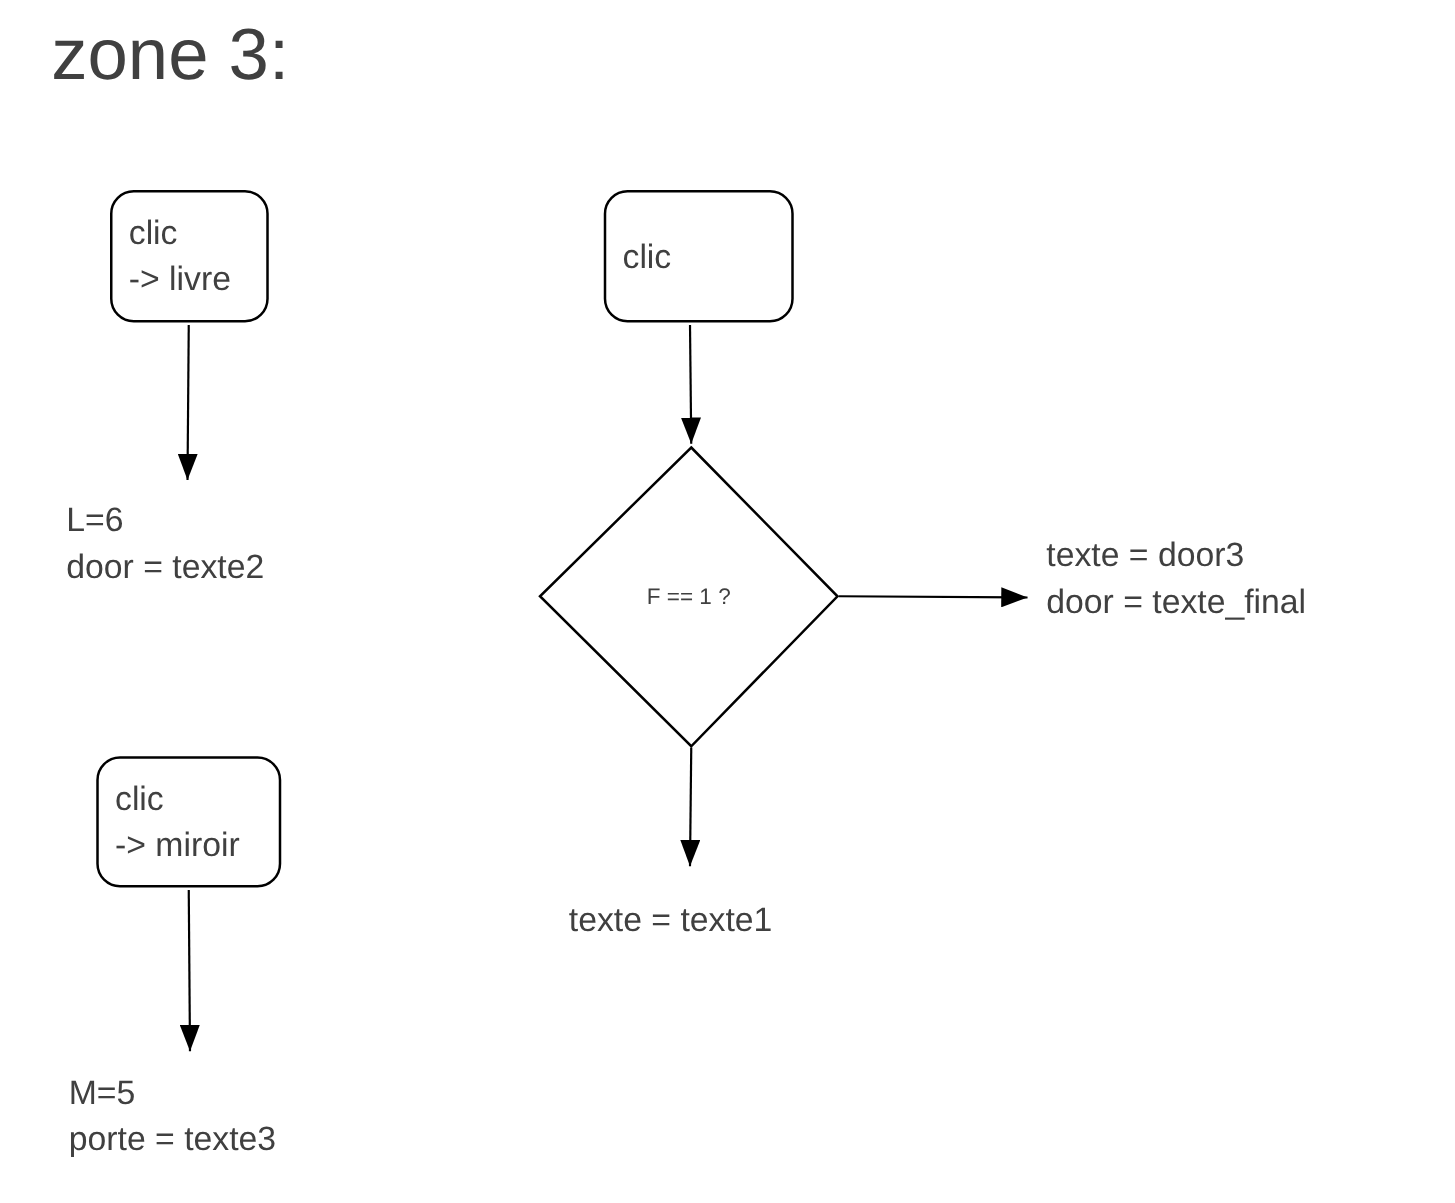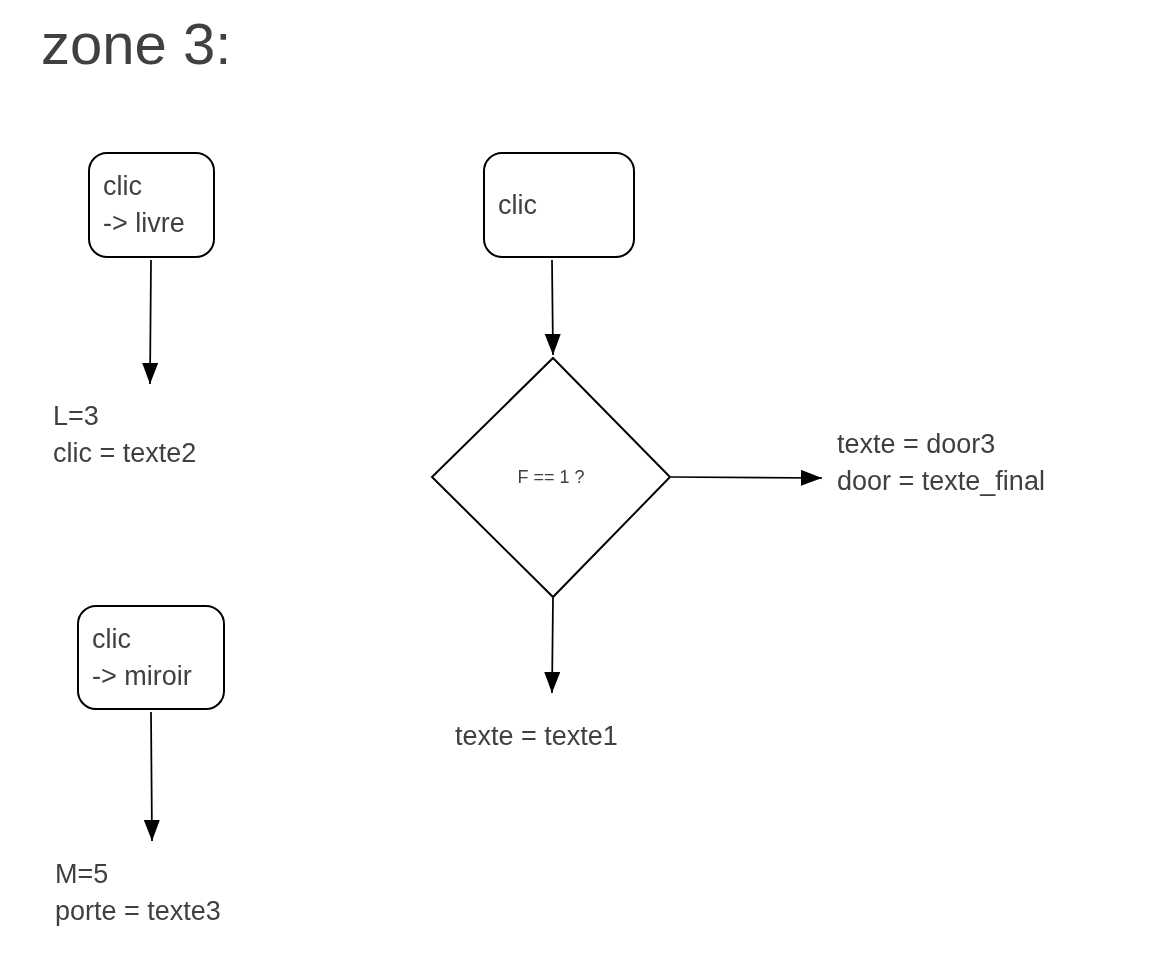--- a/index.html
+++ b/index.html
@@ -100,22 +100,22 @@
   </div>
 
   <div class="box box-miroir">
     <div>clic</div>
     <div>-&gt; miroir</div>
   </div>
 
   <div class="decision-label">F == 1 ?</div>
 
   <div class="label label-livre">
-    <div>L=3</div>
-    <div>clic = texte2</div>
+    <div>L=6</div>
+    <div>door = texte2</div>
   </div>
 
   <div class="label label-door">
     <div>texte = door3</div>
     <div>door = texte_final</div>
   </div>
 
   <div class="label label-texte1">
     <div>texte = texte1</div>
   </div>

